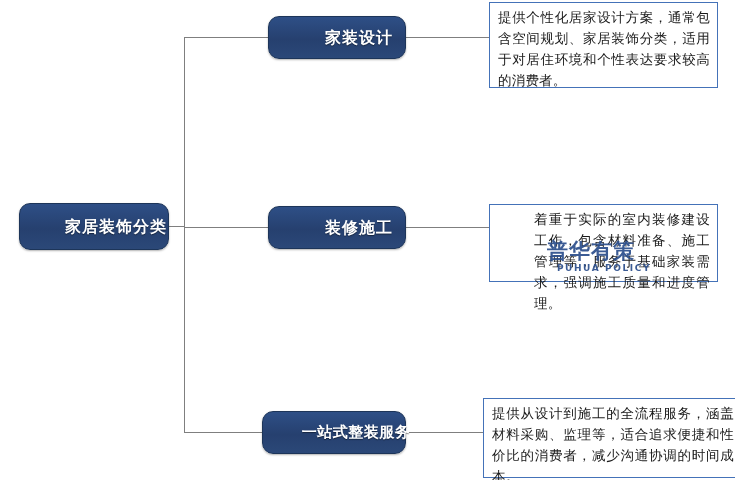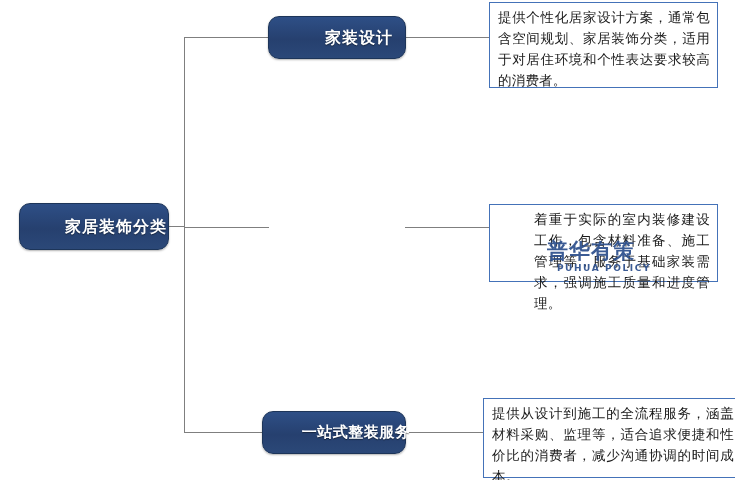--- a/index.html
+++ b/index.html
@@ -126,20 +126,23 @@
   <div class="line h" style="left:405px; top:432px; width:79px;"></div>
 
   <div class="node" id="node-root">
     <span class="node-label">家居装饰分类</span>
   </div>
 
   <div class="node" id="node-design">
     <span class="node-label">家装设计</span>
   </div>
 
+  <div class="node" id="node-construct">
+    <span class="node-label">装修施工</span>
+  </div>
 
   <div class="node" id="node-onestop">
     <span class="node-label">一站式整装服务</span>
   </div>
 
   <div class="desc" id="desc-design">提供个性化居家设计方案，通常包含空间规划、家居装饰分类，适用于对居住环境和个性表达要求较高的消费者。</div>
 
   <div class="desc" id="desc-construct">着重于实际的室内装修建设工作，包含材料准备、施工管理等，服务于基础家装需求，强调施工质量和进度管理。</div>
 
   <div class="desc" id="desc-onestop">提供从设计到施工的全流程服务，涵盖材料采购、监理等，适合追求便捷和性价比的消费者，减少沟通协调的时间成本。</div>

